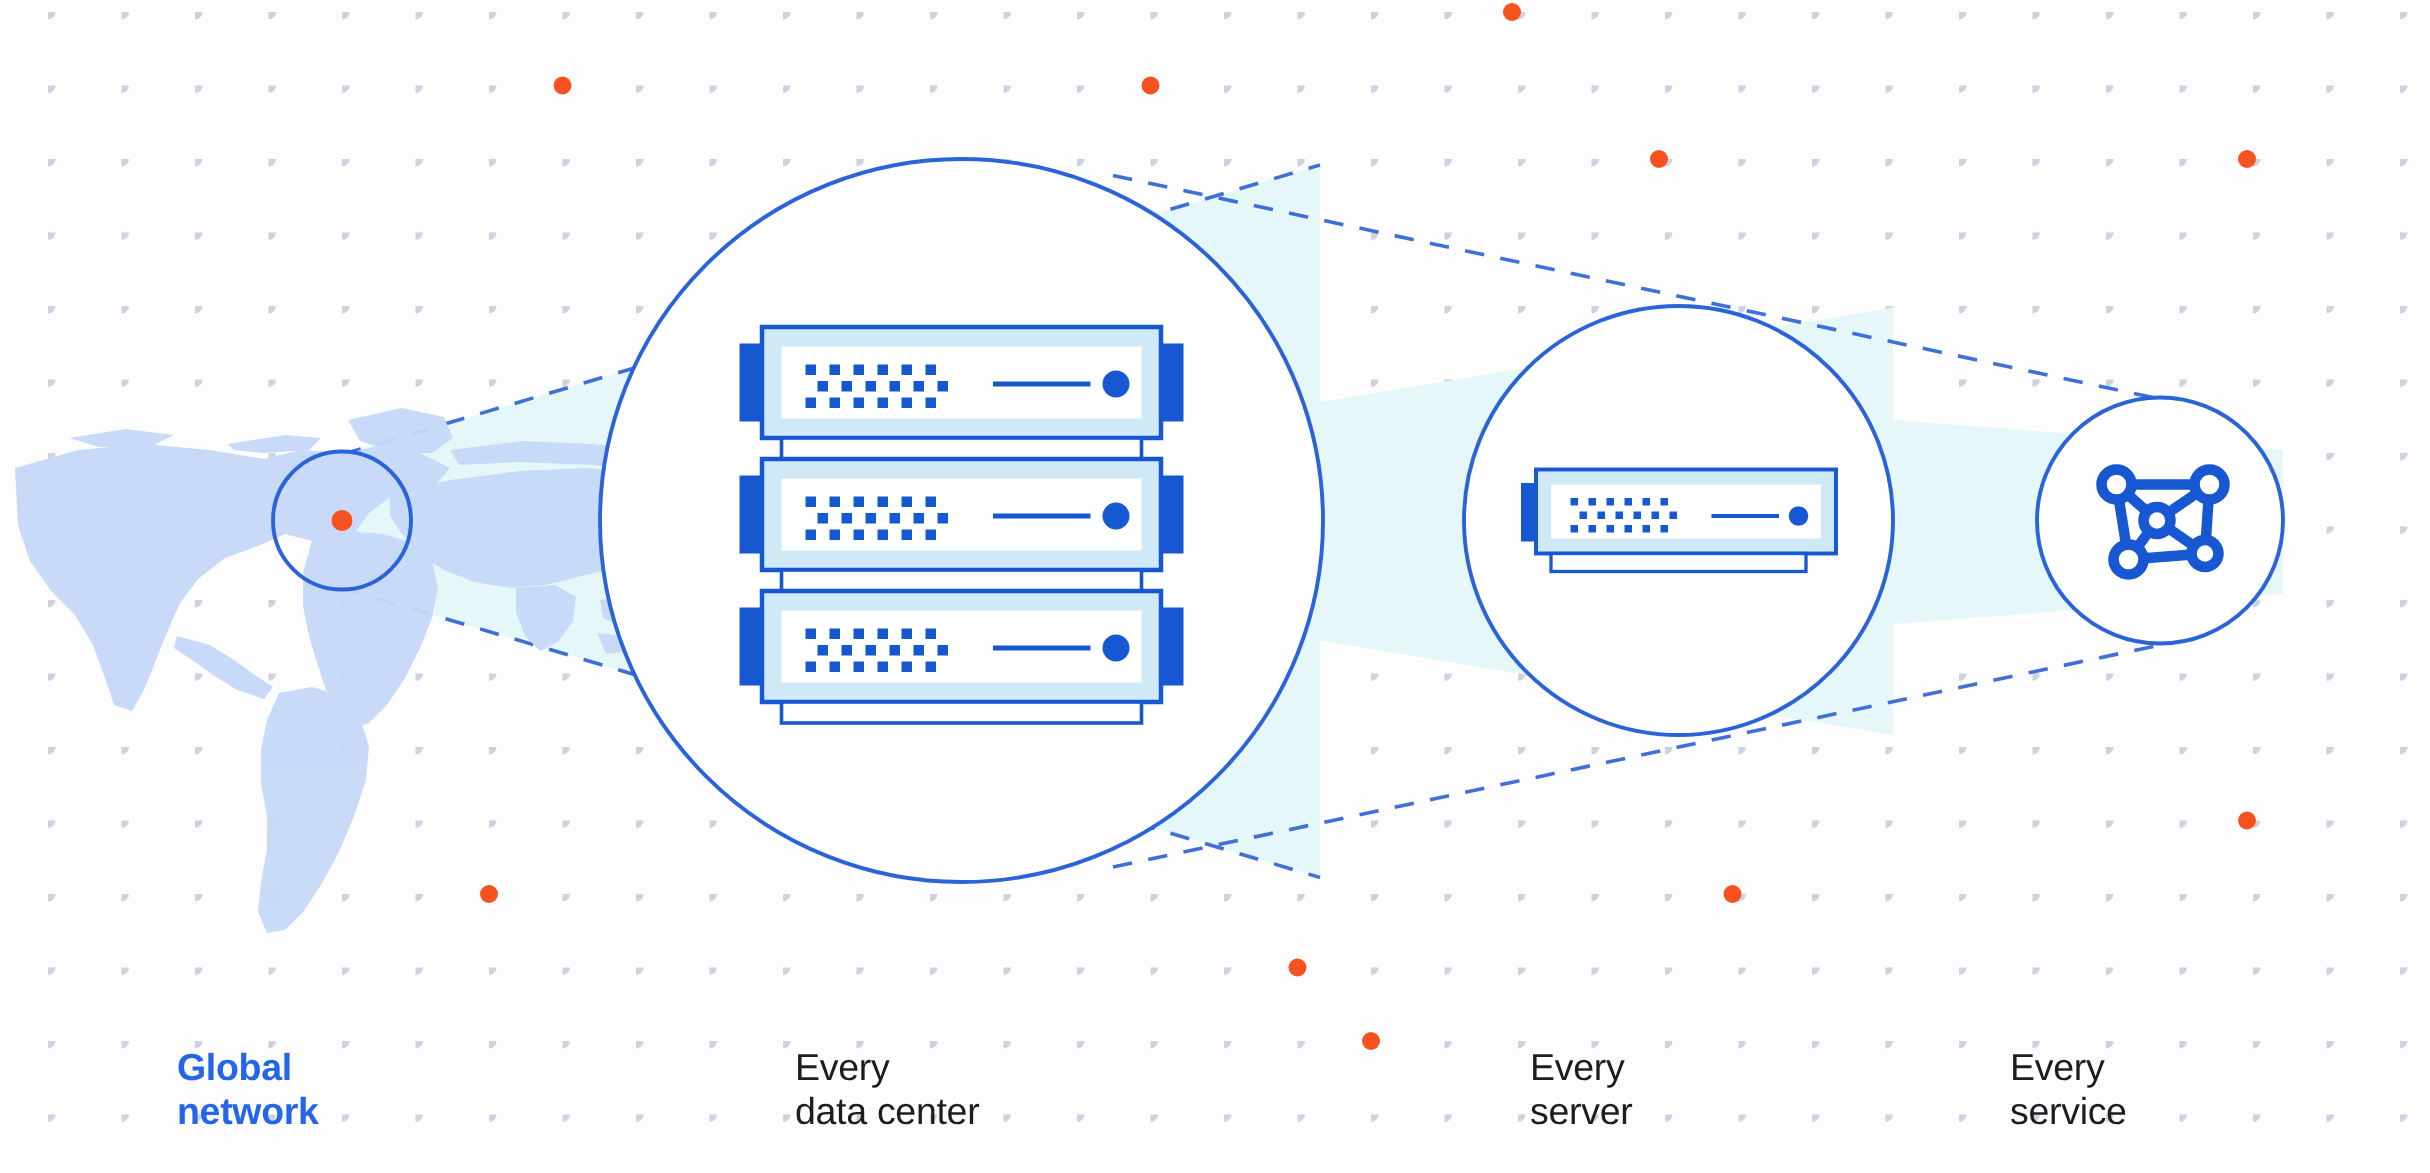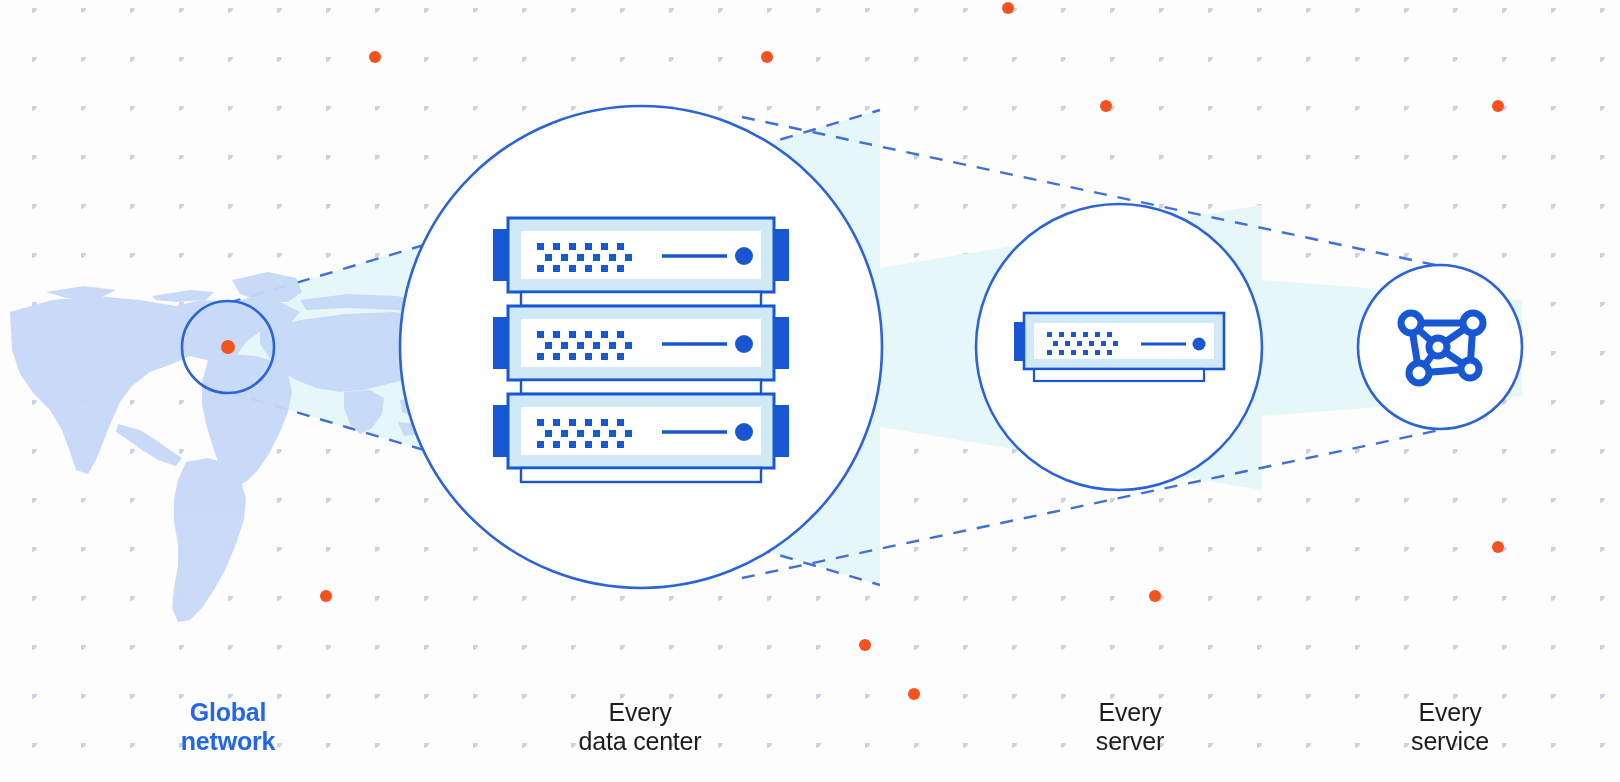--- a/index.html
+++ b/index.html
@@ -17,21 +17,21 @@
     background: #fdfdfe;
     overflow: hidden;
   }
   #stage > * { position: absolute; }
 
   .layer { position: absolute; top: 0; left: 0; width: 1620px; height: 782px; }
 
   
   .label {
     position: absolute;
-    text-align: center;
+    text-align: left;
     font-size: 25px;
     line-height: 29px;
     font-weight: 400;
     color: #1d1d1f;
     letter-spacing: -0.2px;
     white-space: pre-line;
   }
   .label.accent { color: #2366e8; font-weight: 700; }
 
   .label-global  { left: 118px;  top: 698px; width: 220px; }

